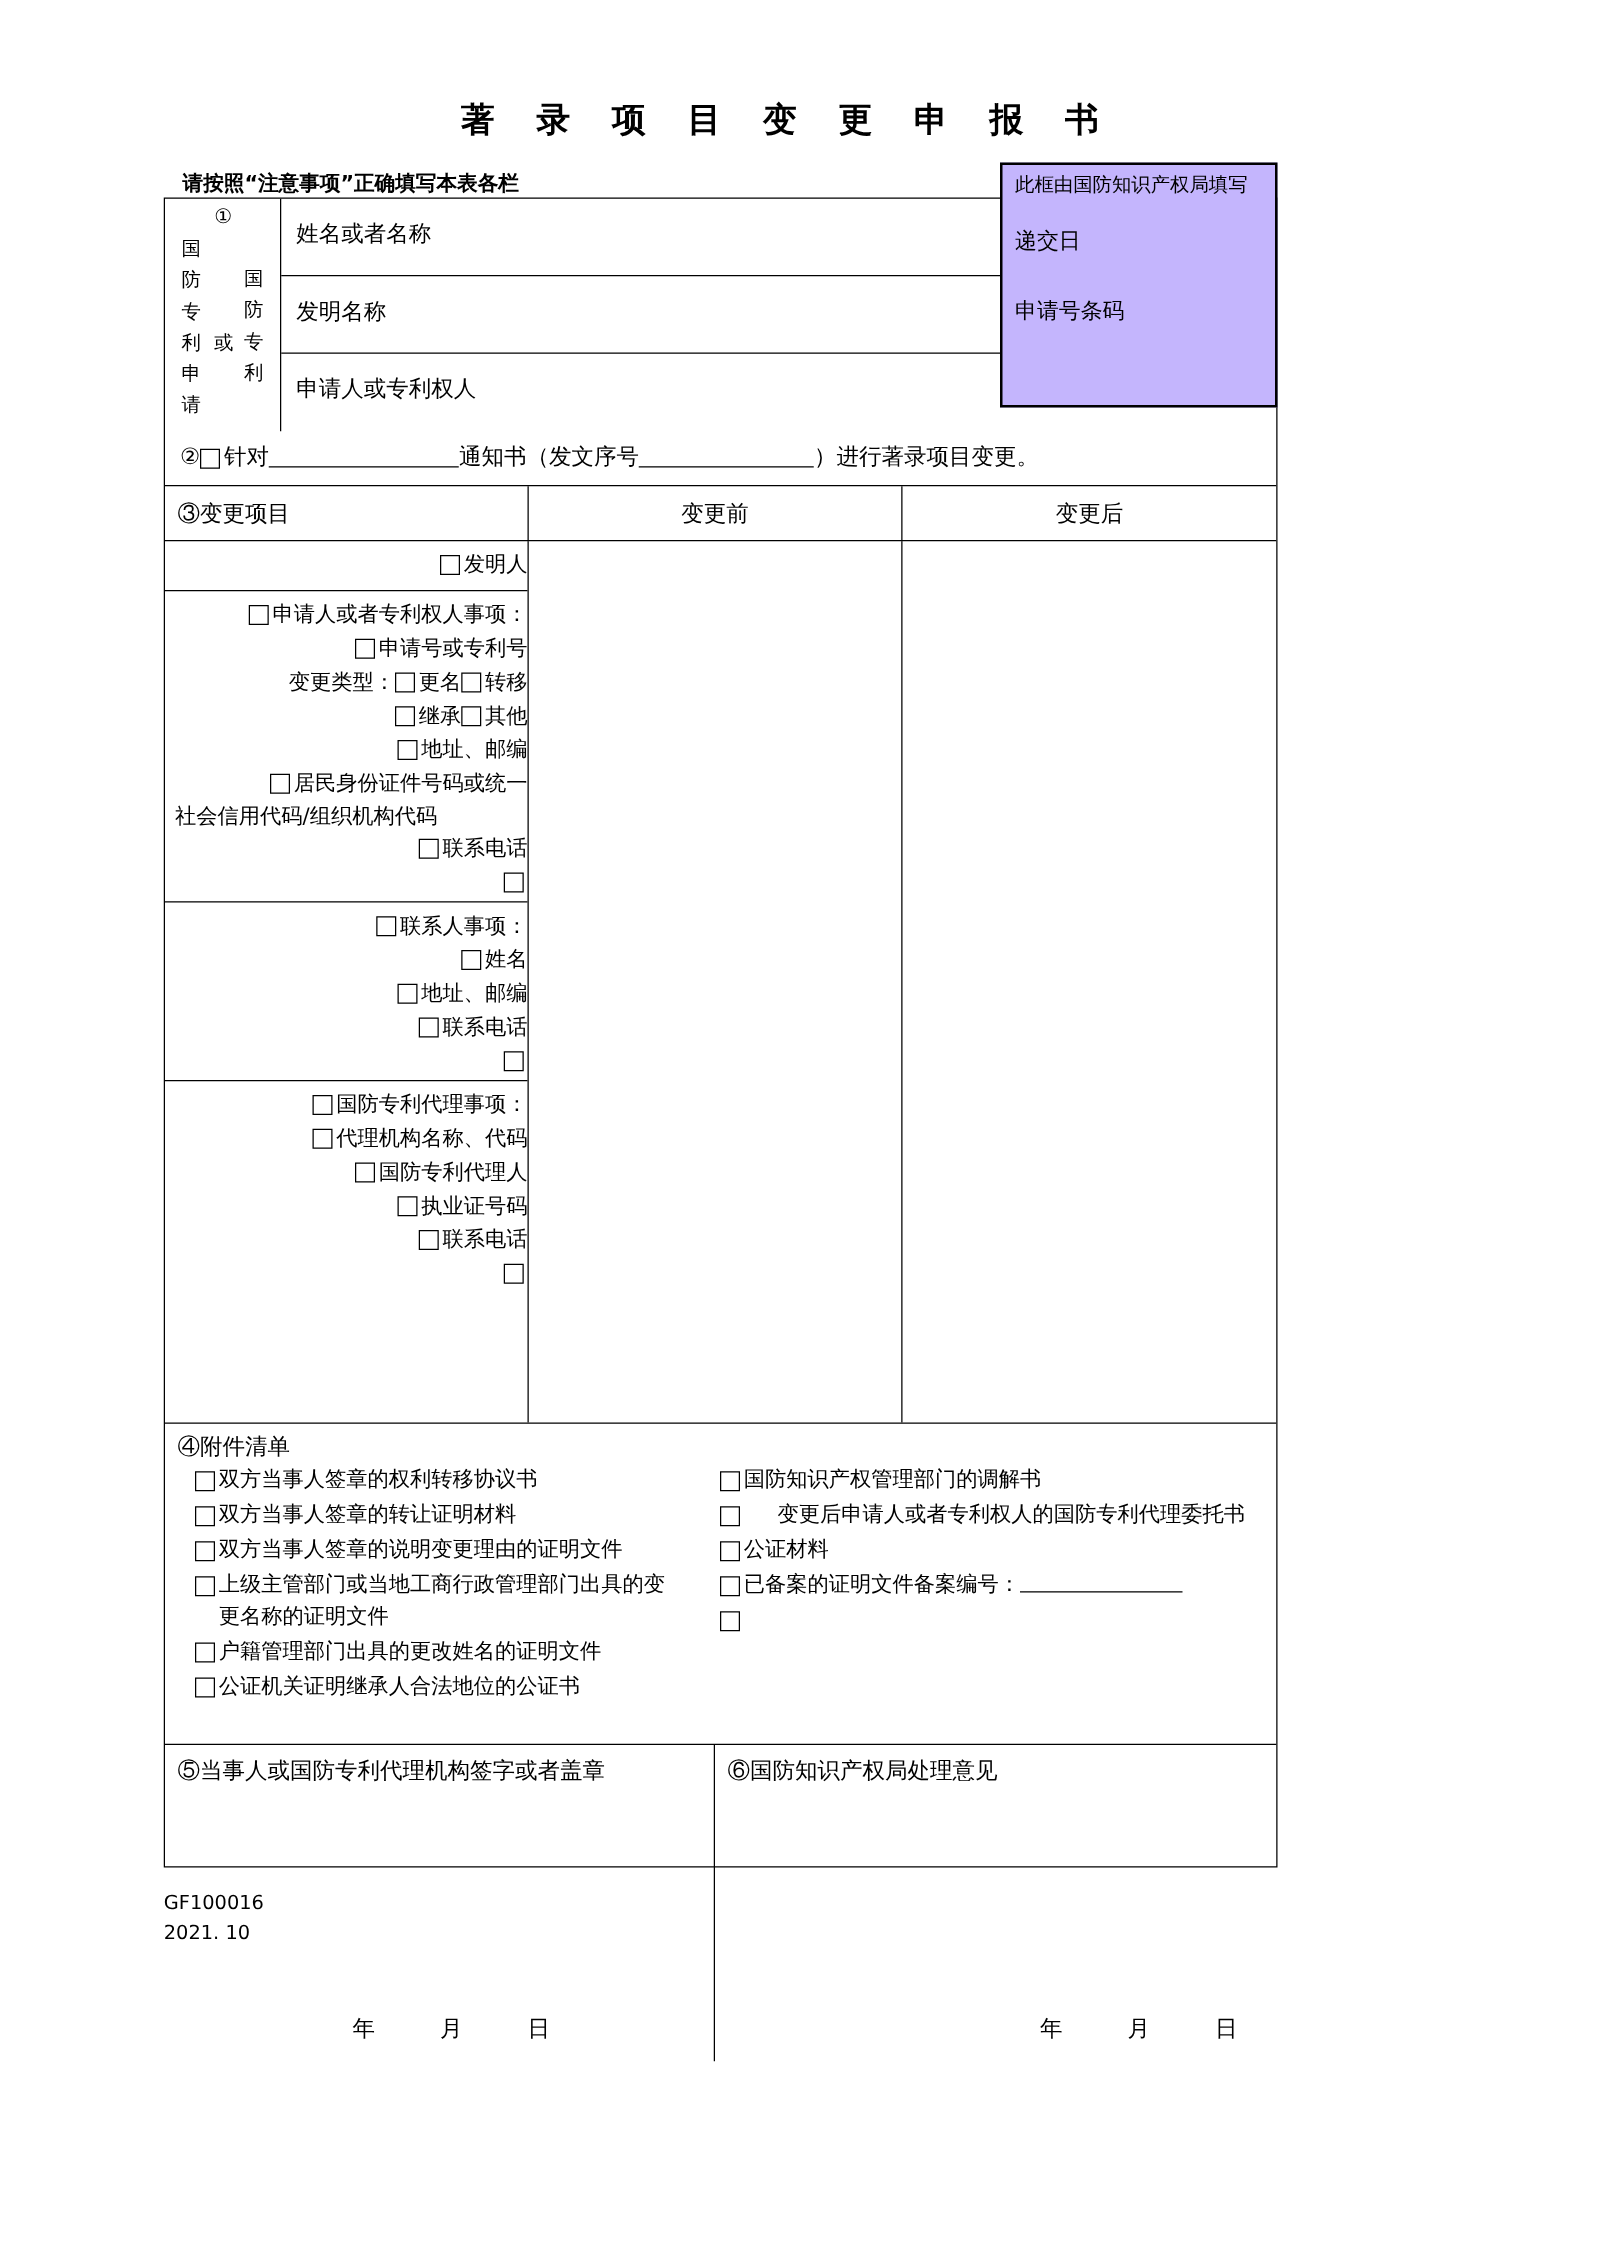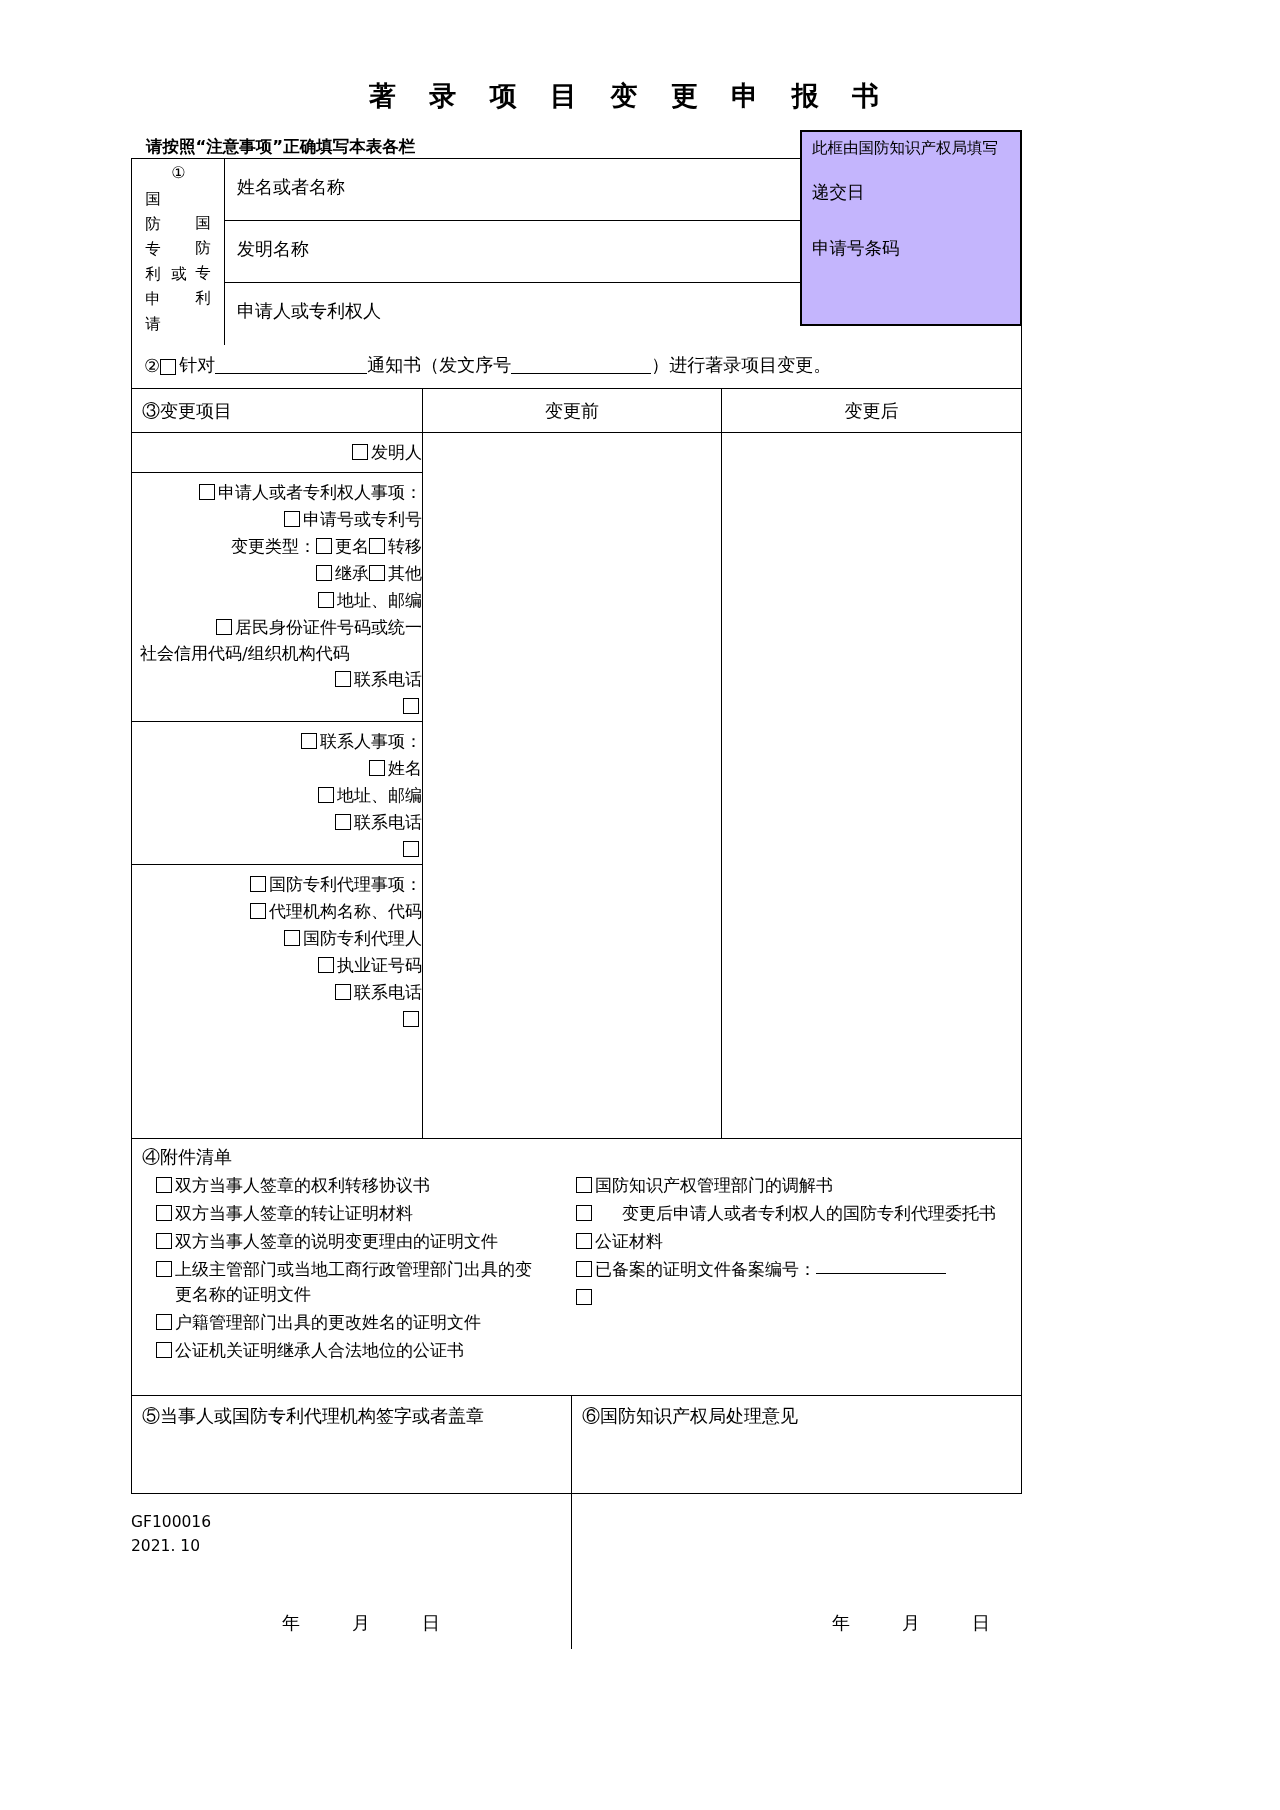--- a/index.html
+++ b/index.html
@@ -143,20 +143,21 @@
     background: #fff;
   }
   .cbline .tx { display: inline-block; }
   .plain { font-size: 17px; line-height: 25px; padding-left: 8px; white-space: nowrap; }
 
   
   .sec4 {
     position: absolute; left: 0; top: 979px; width: 889px; height: 258px;
     border-top: 1.6px solid #000;
     border-bottom: 1.6px solid #000;
+    font-family: Liberation Mono, monospace;
   }
   .sec4 .s4title { position: absolute; left: 10px; top: 6px; font-size: 18px; }
   .sec4 .colL { position: absolute; left: 24px; top: 34px; width: 420px; }
   .sec4 .colR { position: absolute; left: 444px; top: 34px; width: 445px; }
   .att {
     display: flex; align-items: flex-start;
     font-size: 17px; line-height: 25px;
     margin-bottom: 3px;
   }
   .att .cb { margin-top: 4px; }

